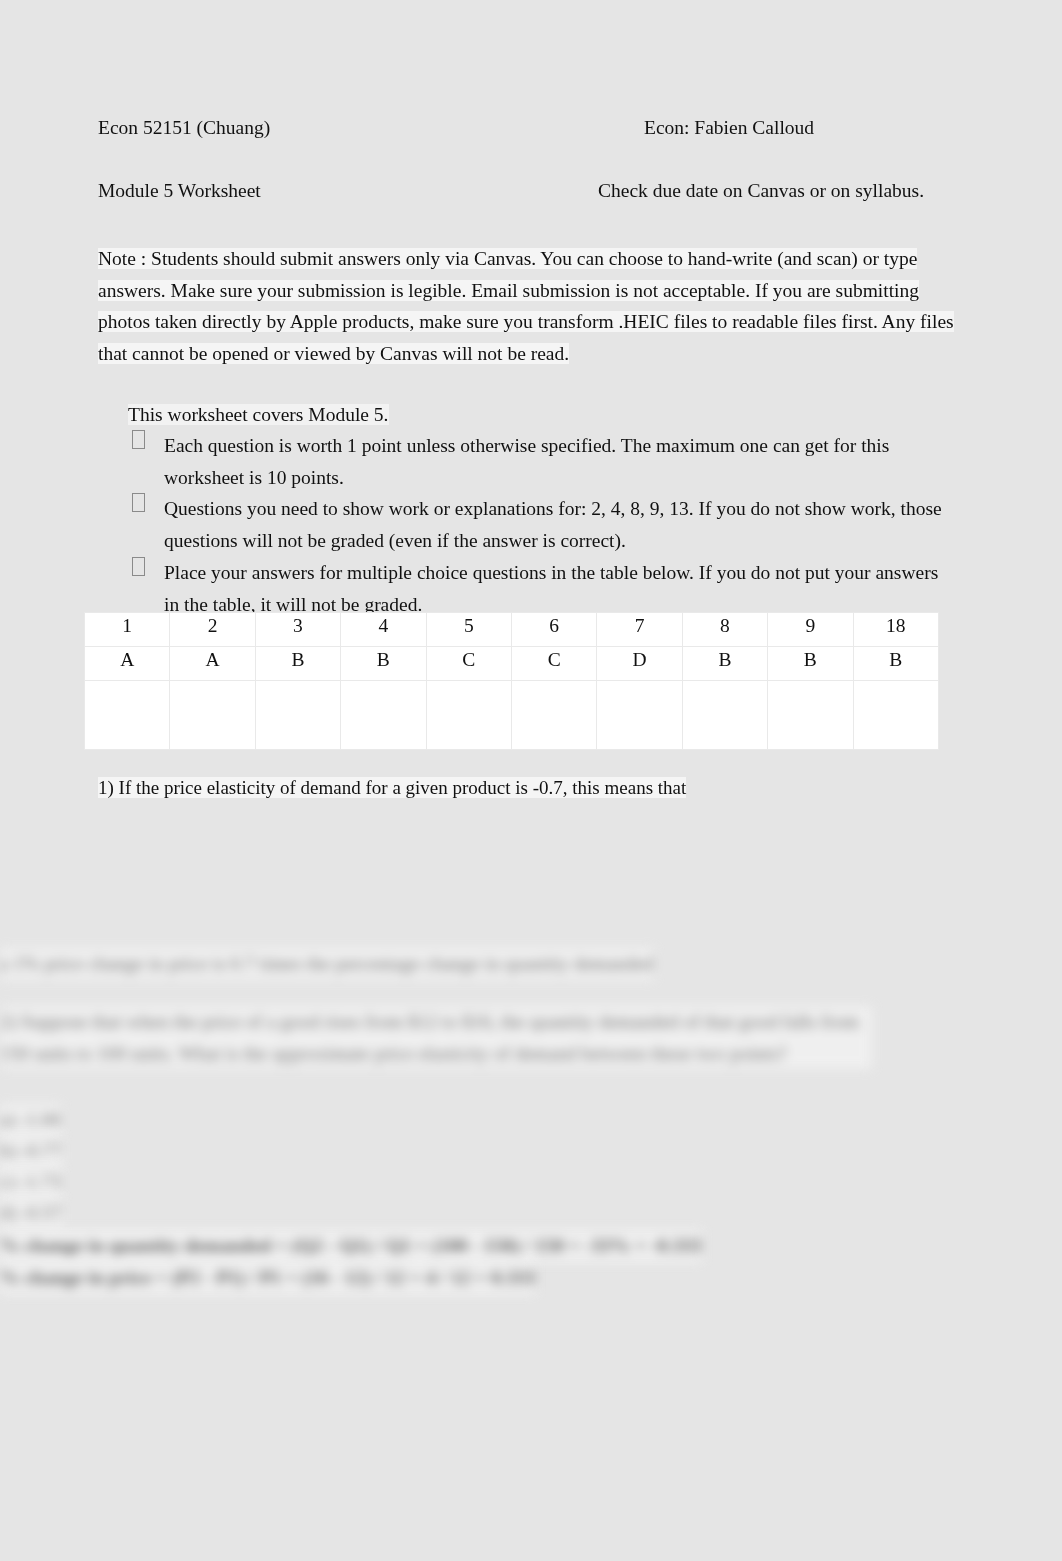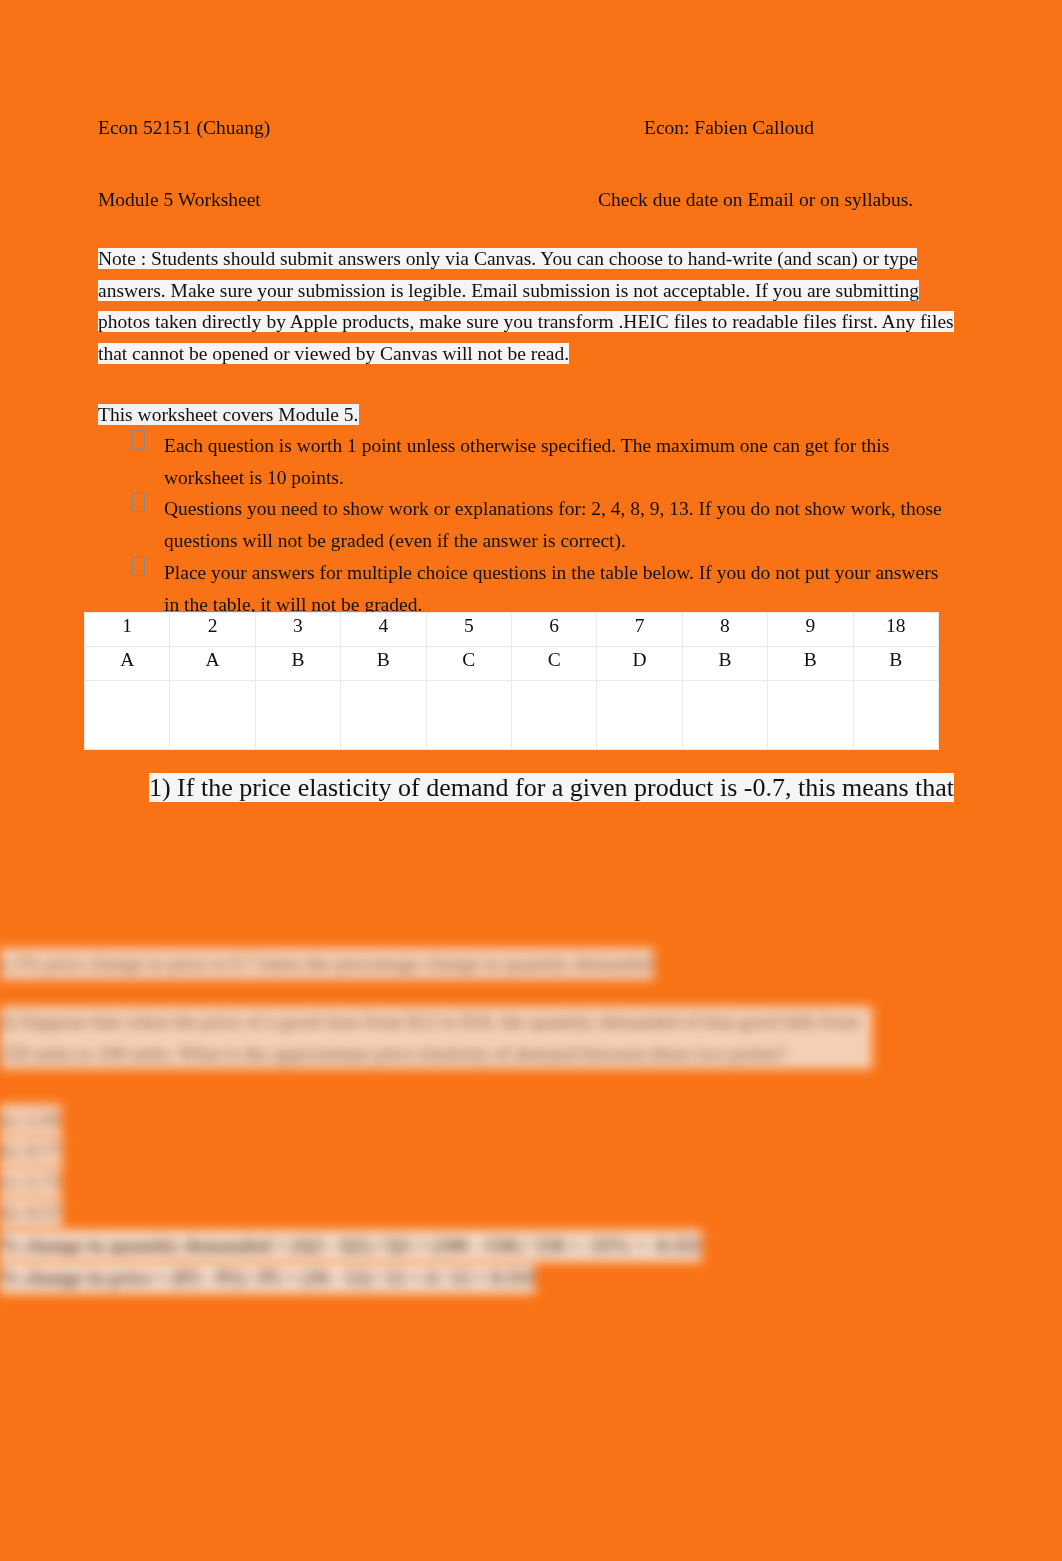--- a/index.html
+++ b/index.html
@@ -14,58 +14,59 @@
     font-family: "Liberation Serif", "DejaVu Serif", serif;
     color: #111111;
     overflow: hidden;
   }
 
   .page {
     position: absolute;
     left: 0; top: 0;
     width: 1062px;
     height: 1561px;
-    background: #f97316;
+    background: #e5e5e5;
   }
 
   
   .header-row {
     position: absolute;
     left: 98px;
     width: 866px;
     font-size: 19.5px;
     line-height: 1.0;
     white-space: nowrap;
   }
   .header-row .left {
     display: inline-block;
   }
   .header-row .right {
     position: absolute;
     white-space: nowrap;
   }
   #hdr-course { top: 118px; }
   #hdr-course .right { left: 546px; }
-  #hdr-module { top: 190px; }
+  #hdr-module { top: 181px; }
   #hdr-module .right { left: 500px; }
 
   
   .para {
     position: absolute;
     left: 98px;
     width: 856px;
     font-size: 19.5px;
     line-height: 31.7px;
     text-align: left;
   }
   #note-para { top: 243px; }
   #covers-para { top: 399px; }
 
   .hl {
     background: #f2f2f2;
+    margin-left: 30px;
   }
   .hl-soft {
     background: #f5f5f5;
   }
 
   
   .bullet-list {
     position: absolute;
     left: 98px;
     top: 430px;
@@ -109,23 +110,22 @@
   .answer-table tr.row-num td { height: 27px; }
   .answer-table tr.row-ans td { height: 27px; border-top: none; }
   .answer-table tr.row-blank td { height: 62px; border-top: none; }
 
   
   #q1 {
     position: absolute;
     left: 98px;
     top: 772px;
     width: 856px;
-    font-size: 26px;
-    line-height: 31.7px;
-    text-align: right;
+    font-size: 19px;
+    line-height: 31.7px;
   }
 
   
   .blur-zone {
     position: absolute;
     left: 98px;
     width: 864px;
   }
   .blur-line {
     position: relative;
@@ -155,21 +155,21 @@
 
 <div class="page">
 
   <div class="header-row" id="hdr-course">
     <span class="left">Econ 52151 (Chuang)</span>
     <span class="right">Econ: Fabien Calloud</span>
   </div>
 
   <div class="header-row" id="hdr-module">
     <span class="left">Module 5 Worksheet</span>
-    <span class="right">Check due date on Email or on syllabus.</span>
+    <span class="right">Check due date on Canvas or on syllabus.</span>
   </div>
 
   <div class="para" id="note-para">
     <span class="hl-soft">Note : Students should submit answers only via Canvas. You can choose to hand-write (and scan) or type answers. Make sure your submission is legible. Email submission is not acceptable. If you are submitting photos taken directly by Apple products, make sure you transform .HEIC files to readable files first. Any files that cannot be opened or viewed by Canvas will not be read.</span>
   </div>
 
   <div class="para" id="covers-para">
     <span class="hl">This worksheet covers Module 5.</span>
   </div>
 

